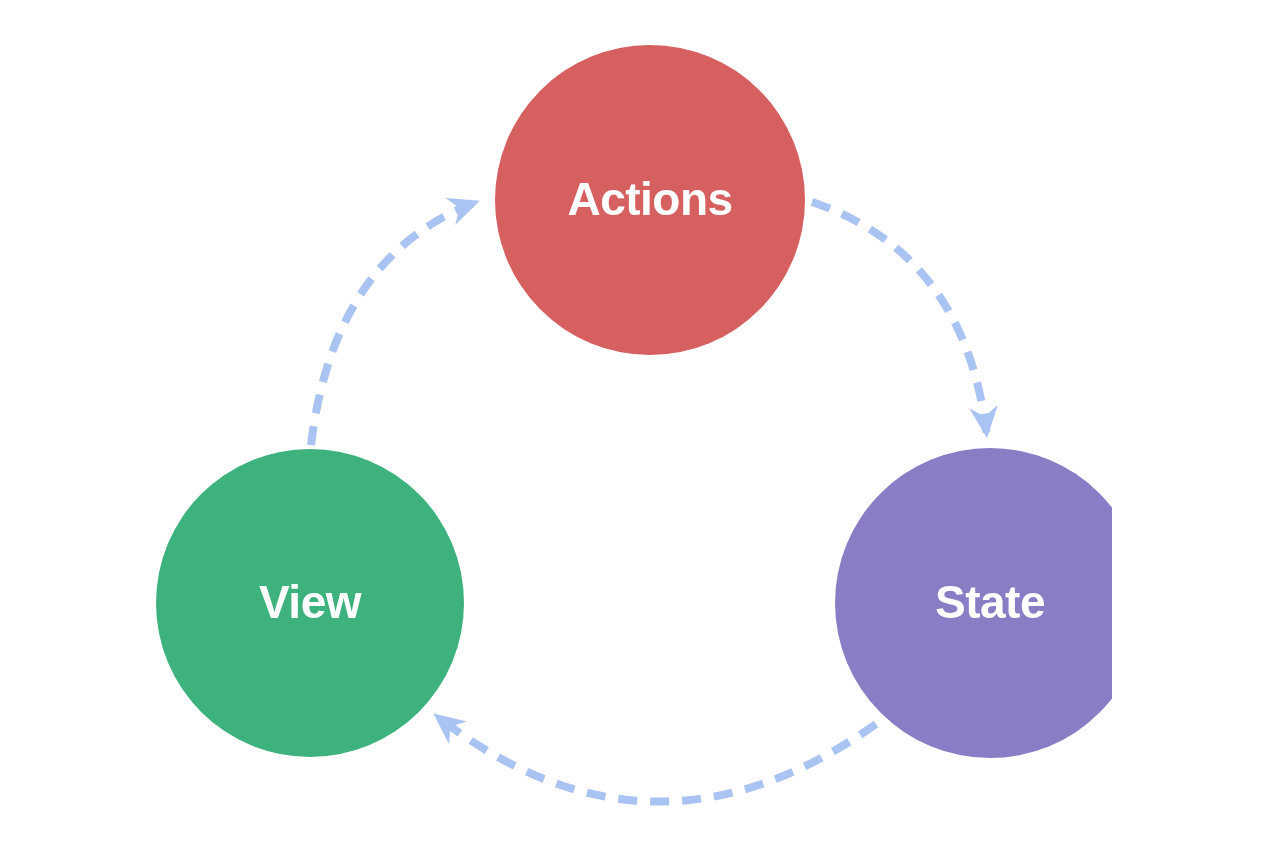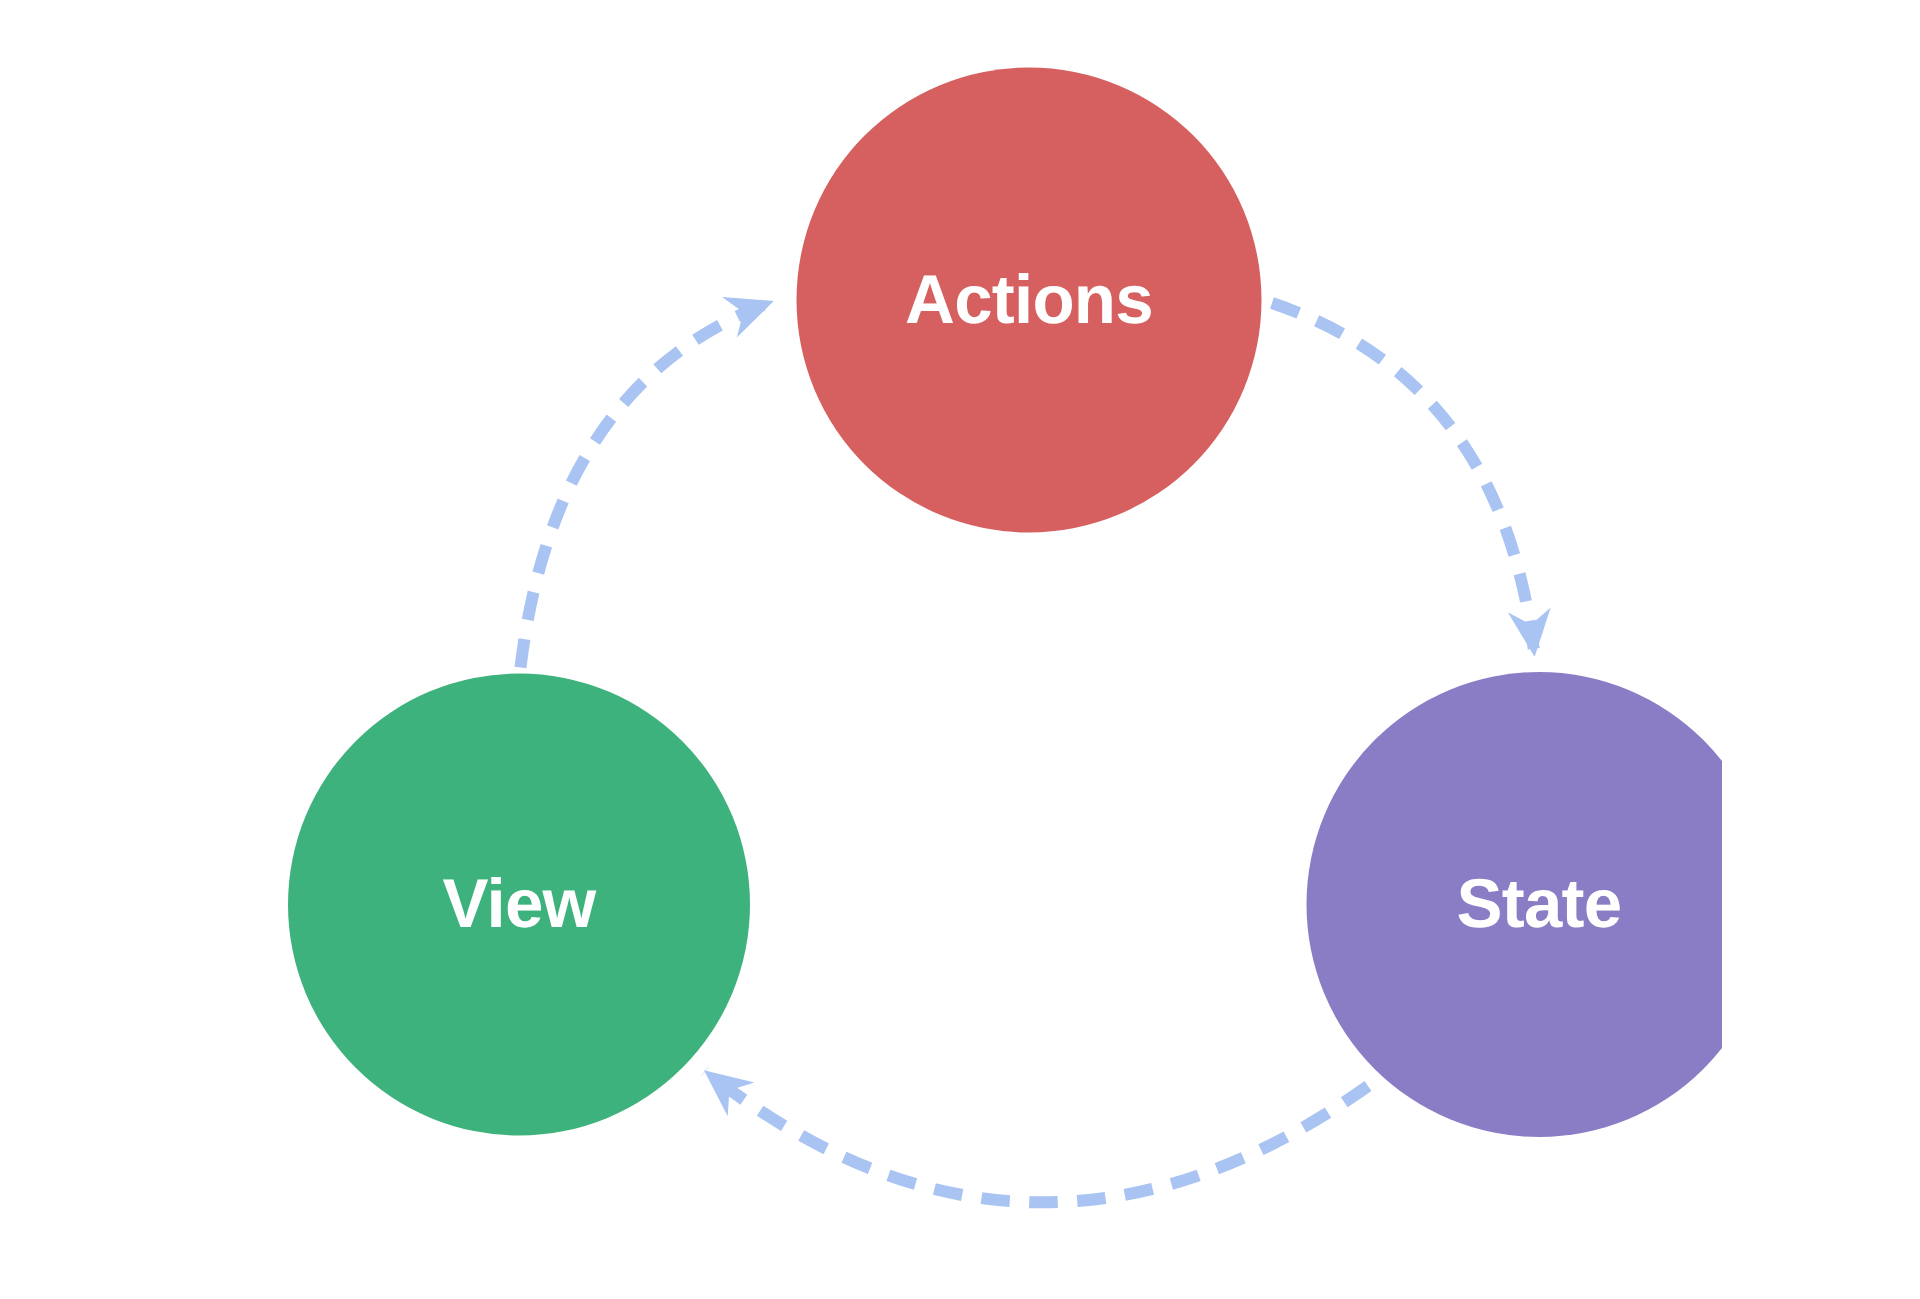--- a/index.html
+++ b/index.html
@@ -7,21 +7,20 @@
     padding: 0;
     background: #ffffff;
   }
   .stage {
     position: relative;
     width: 1112px;
     height: 866px;
     background: #ffffff;
     overflow: hidden;
     font-family: "Liberation Sans", "DejaVu Sans", sans-serif;
-    padding-left: 36px;
   }
   svg { display: block; }
   .node-label {
     font-family: "Liberation Sans", "DejaVu Sans", sans-serif;
     font-weight: 700;
     font-size: 46px;
     letter-spacing: -0.5px;
   }
   .edge {
     fill: none;

